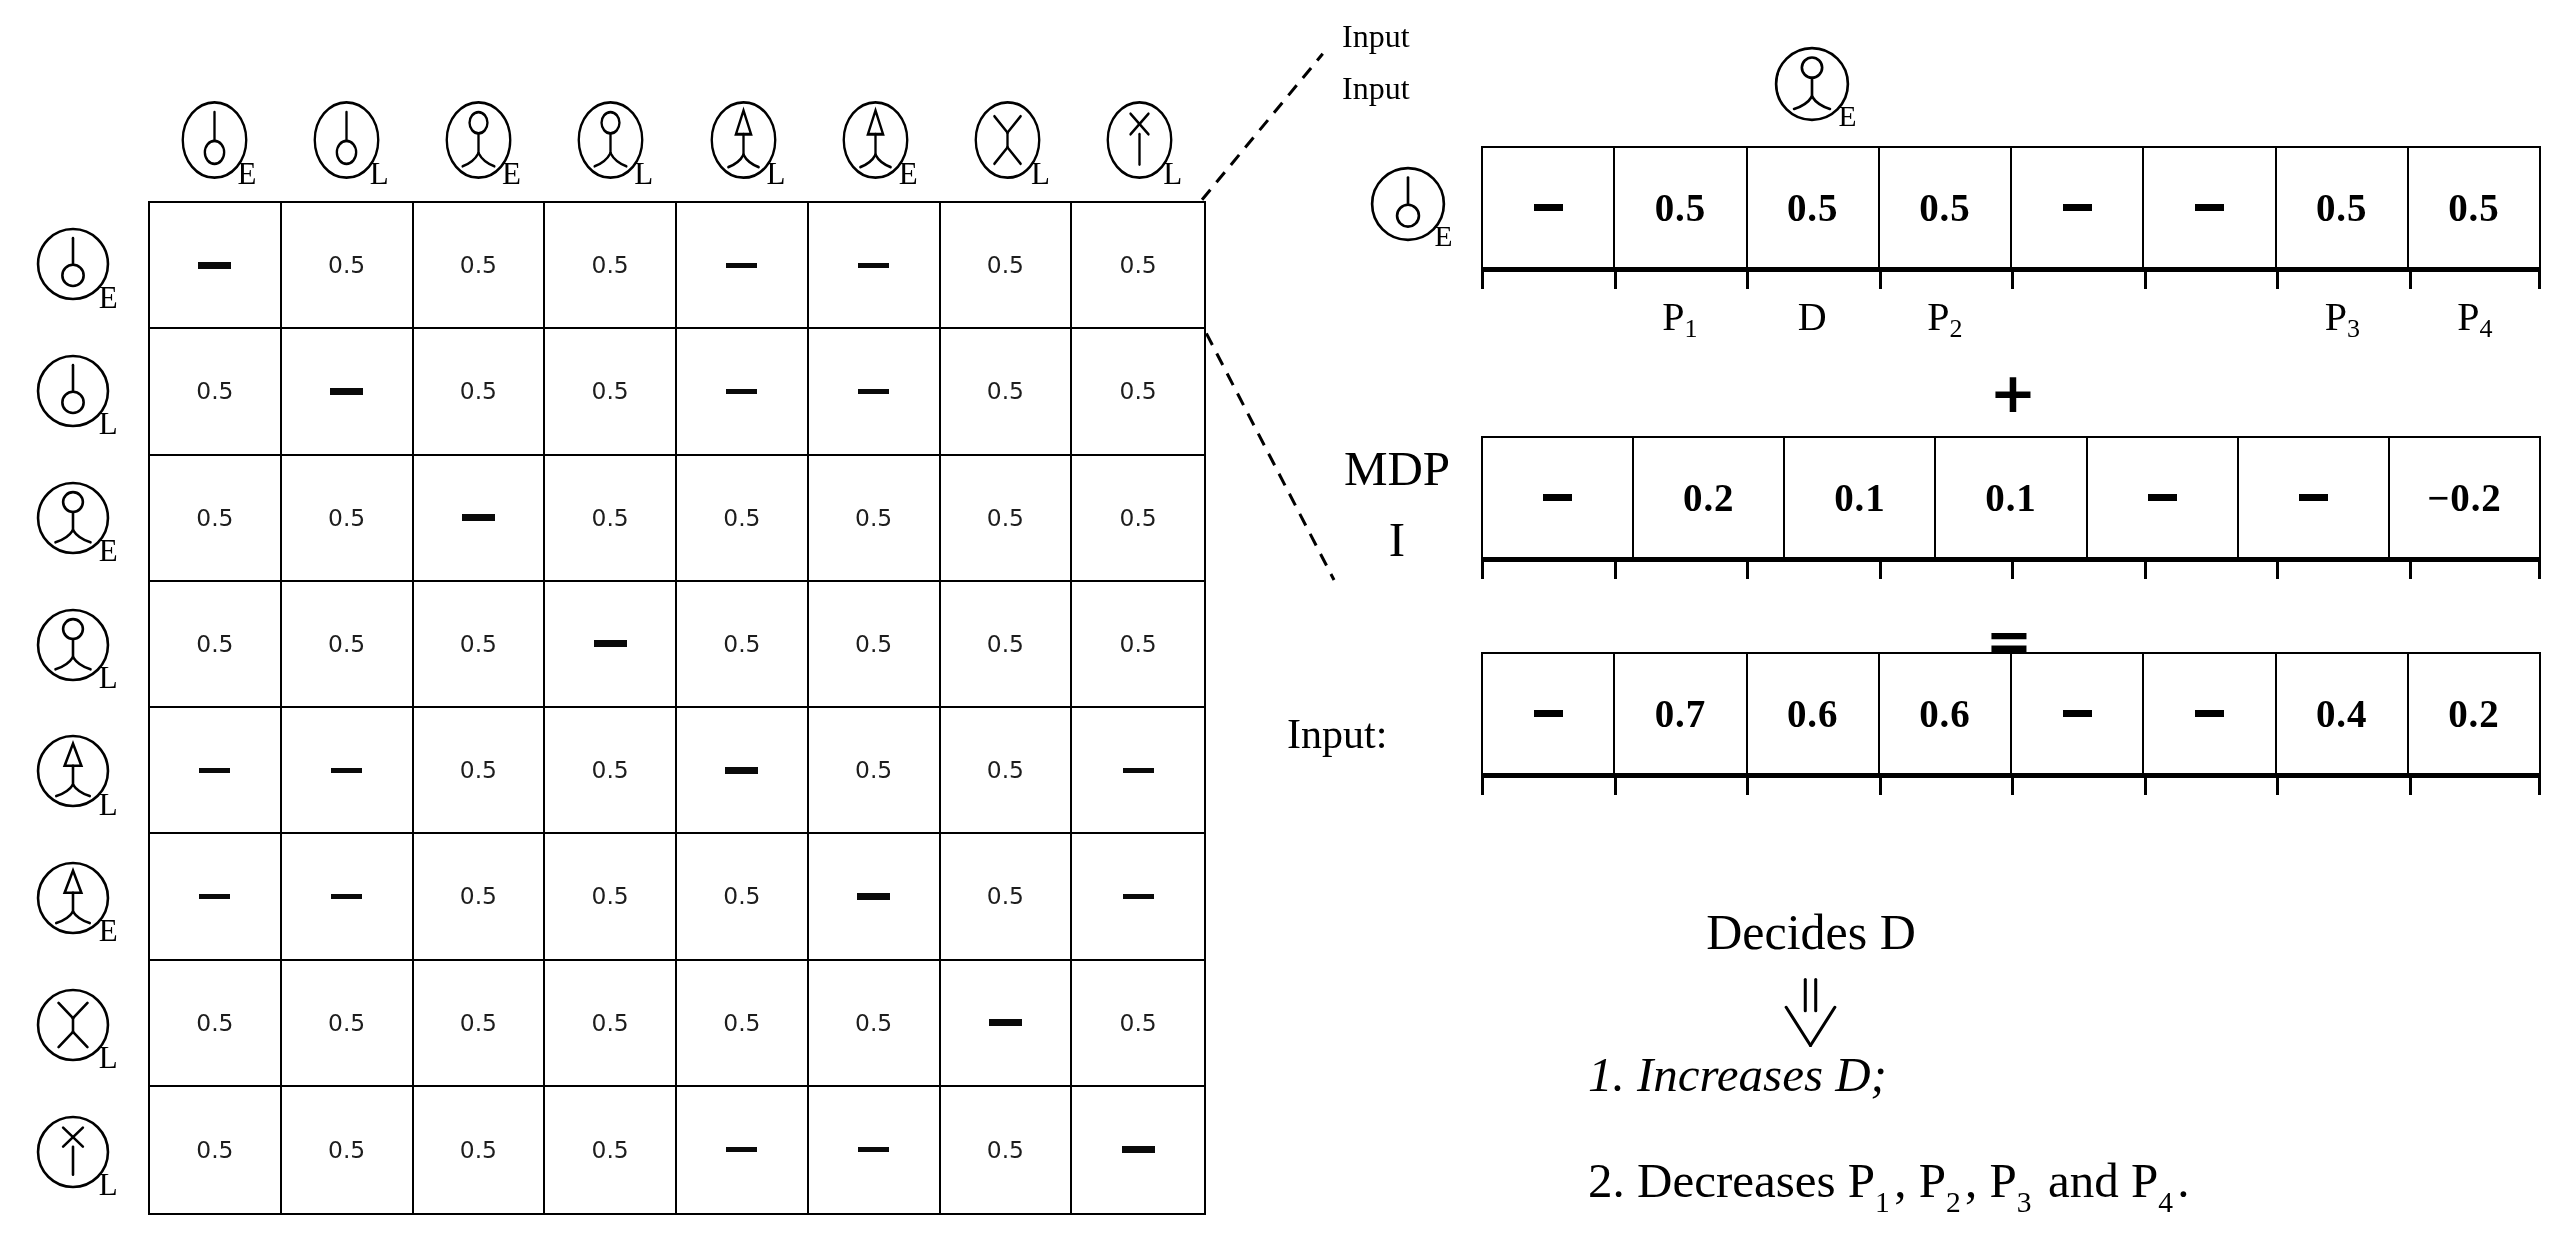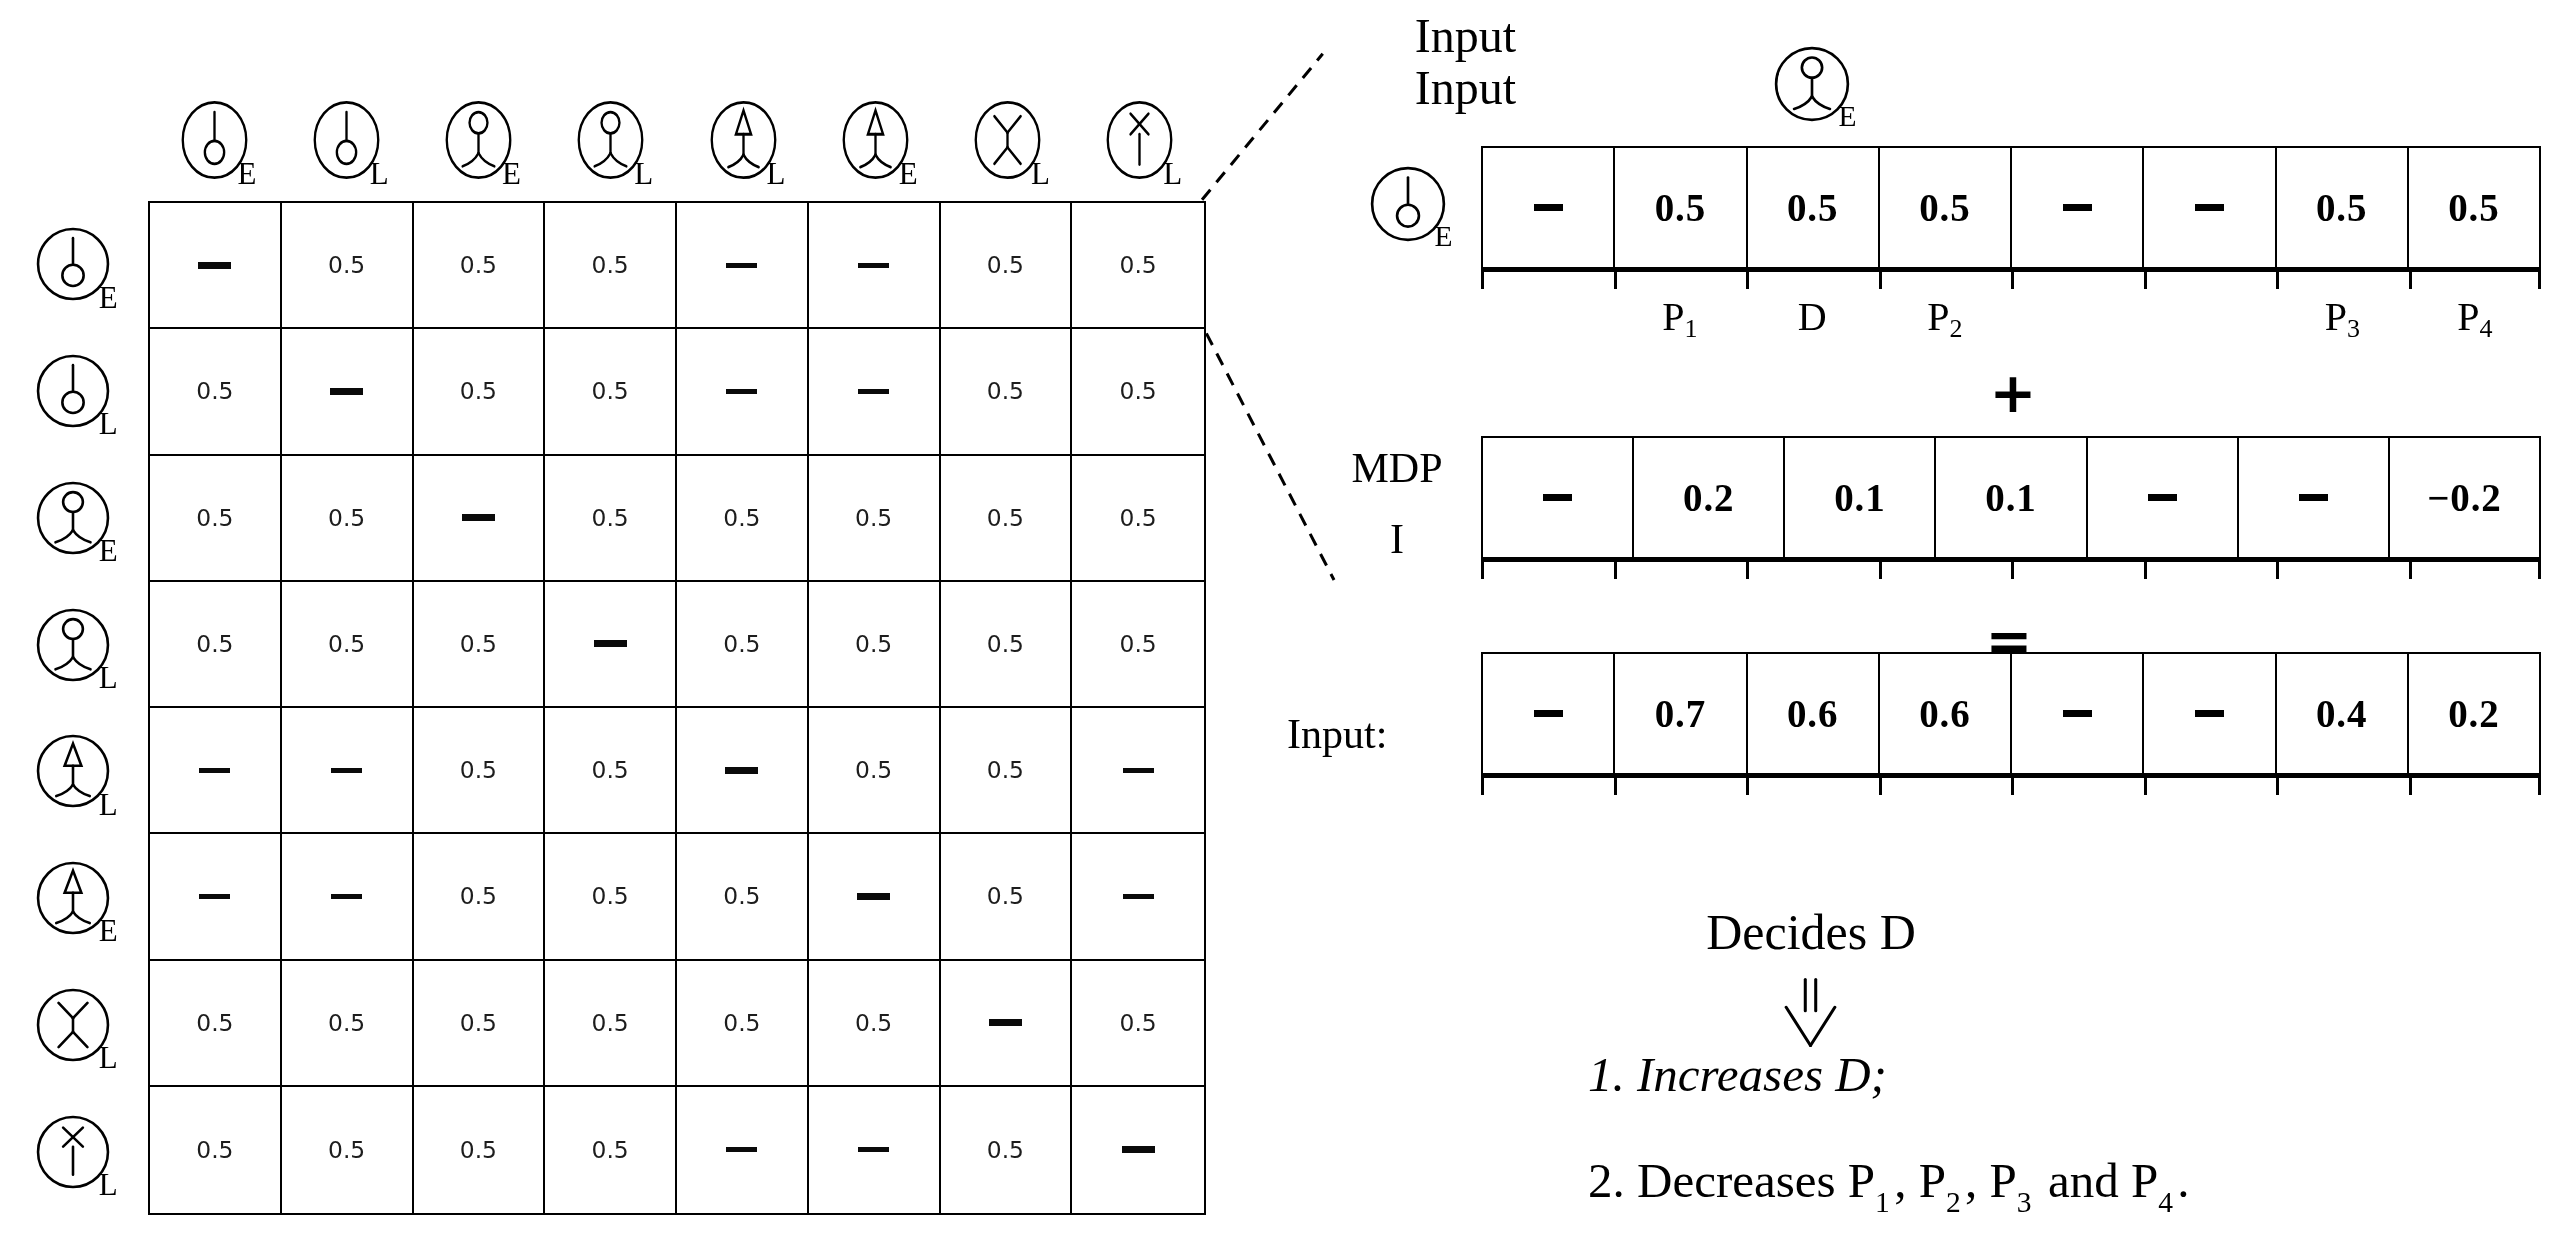--- a/index.html
+++ b/index.html
@@ -28,22 +28,22 @@
   .m-cell:nth-child(n+57){border-bottom:0;}
   .m-val{font-family:"DejaVu Sans",sans-serif;font-size:23.4px;color:#1d1d1d;}
   .m-dash{width:31px;height:5.2px;background:#0a0a0a;}
   .m-dash.diag{width:33px;height:7px;}
 
   
   #connectors{position:absolute;left:0;top:0;pointer-events:none;}
   #connectors line{stroke:#000;stroke-width:3.5;stroke-dasharray:15 11;}
 
   
-  #input-state-label{position:absolute;left:1342px;top:10.4px;width:174px;text-align:right;
-                     font-size:48px;line-height:52px;}
+  #input-state-label{position:absolute;left:1342px;top:10.4px;width:174px;text-align:left;
+                     font-size:32px;line-height:52px;}
   #col-icon-holder{position:absolute;left:1773px;top:45px;}
   #col-icon-holder .icon-wrap,#row-icon-holder .icon-wrap{width:78px;height:78px;}
   #row-icon-holder{position:absolute;left:1369px;top:165px;}
   #col-icon-holder .icon-sub,#row-icon-holder .icon-sub{font-size:29.5px;}
 
   .strip{position:absolute;width:1060px;}
   #strip-input{left:1481px;top:146px;}
   #strip-mdp{left:1481px;top:436px;}
   #strip-result{left:1481px;top:652px;}
   .strip-row{display:flex;height:126px;border:2.6px solid #000;border-bottom:5.2px solid #000;box-sizing:border-box;background:#fff;}
@@ -57,21 +57,21 @@
   #strip-labels{position:absolute;left:1481px;top:297px;width:1060px;height:61px;display:flex;}
   .lab-slot{flex:1;display:flex;align-items:flex-start;justify-content:center;
             font-family:"Liberation Serif",serif;font-size:40px;line-height:1;}
   .lab-sub{font-size:26px;display:inline-block;transform:translateY(19px);}
 
   .op{position:absolute;width:122px;text-align:center;font-family:"DejaVu Sans",sans-serif;
       font-weight:bold;font-size:56px;line-height:1;}
   #plus-op{left:1952px;top:365px;}
   #equals-op{left:1948px;top:613px;}
 
-  #mdp-label{position:absolute;left:1323px;top:433px;width:148px;text-align:center;font-size:42px;line-height:71px;}
+  #mdp-label{position:absolute;left:1323px;top:433px;width:148px;text-align:center;font-size:49px;line-height:71px;}
   #result-label{position:absolute;left:1287px;top:710px;font-size:42px;}
 
   #decides{position:absolute;left:1611px;top:903px;width:400px;text-align:center;font-size:50px;}
   #implies-arrow{position:absolute;left:1774px;top:976px;}
   #implies-arrow line{stroke:#000;stroke-width:3.5;fill:none;stroke-linecap:round;}
   #item1{position:absolute;left:1588px;top:1046px;font-size:49px;font-style:italic;}
   #item2{position:absolute;left:1588px;top:1152px;font-size:49px;}
   .sub-digit{font-size:29.5px;display:inline-block;transform:translateY(14.8px);margin-right:4.3px;}
 </style>
 </head>

